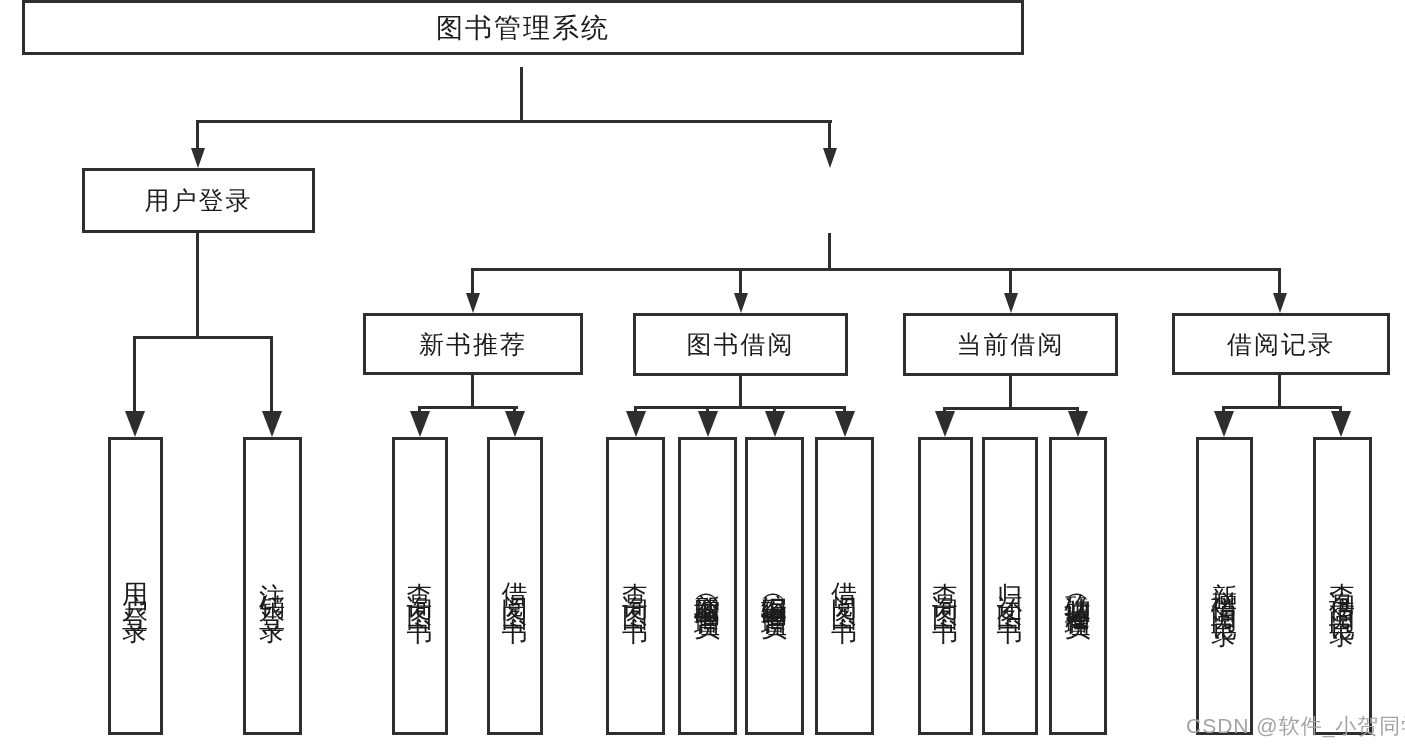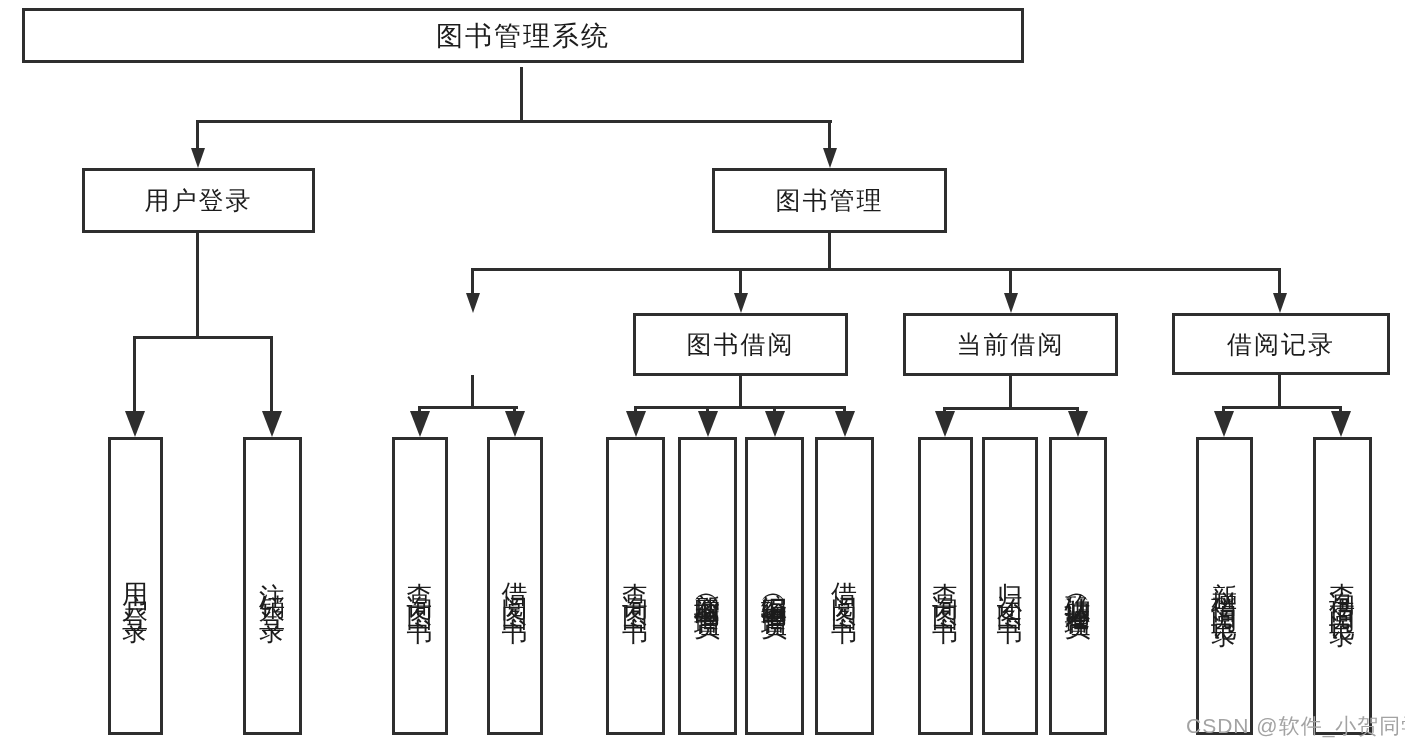--- a/index.html
+++ b/index.html
@@ -35,56 +35,56 @@
   .watermark {
     position:absolute; left:1186px; top:712px;
     font-size:21px; color:#a3a3a3; letter-spacing:1px; white-space:nowrap;
   }
 </style>
 </head>
 <body>
 
 <div id="canvas">
 
-  <div class="box" style="left:22px; top:8px; width:1002px; height:55px;">
+  <div class="box" style="left:22px; top:0; width:1002px; height:55px;">
     <span class="hlabel root-label">图书管理系统</span>
   </div>
 
   <div class="vline" style="left:520px; top:67px; height:53px;"></div>
   <div class="hline" style="left:196px; top:120px; width:636px;"></div>
   <div class="vline" style="left:196px; top:120px; height:30px;"></div>
   <div class="arrow-sm" style="left:191px; top:148px;"></div>
   <div class="vline" style="left:828px; top:120px; height:30px;"></div>
   <div class="arrow-sm" style="left:823px; top:148px;"></div>
 
   <div class="box" style="left:82px; top:168px; width:233px; height:65px;">
     <span class="hlabel">用户登录</span>
-  </div>
-  <div class="box" style="left:712px; top:168px; width:235px; height:65px;">
-    <span class="hlabel">图书管理</span>
   </div>
 
   <div class="vline" style="left:196px; top:233px; height:103px;"></div>
   <div class="hline" style="left:133px; top:336px; width:140px;"></div>
   <div class="vline" style="left:133px; top:336px; height:77px;"></div>
   <div class="arrow-lg" style="left:125px; top:411px;"></div>
   <div class="vline" style="left:270px; top:336px; height:77px;"></div>
   <div class="arrow-lg" style="left:262px; top:411px;"></div>
 
   <div class="vline" style="left:828px; top:233px; height:35px;"></div>
   <div class="hline" style="left:471px; top:268px; width:810px;"></div>
   <div class="vline" style="left:471px; top:268px; height:27px;"></div>
   <div class="arrow-sm" style="left:466px; top:293px;"></div>
   <div class="vline" style="left:739px; top:268px; height:27px;"></div>
   <div class="arrow-sm" style="left:734px; top:293px;"></div>
   <div class="vline" style="left:1009px; top:268px; height:27px;"></div>
   <div class="arrow-sm" style="left:1004px; top:293px;"></div>
   <div class="vline" style="left:1278px; top:268px; height:27px;"></div>
   <div class="arrow-sm" style="left:1273px; top:293px;"></div>
 
+  <div class="box" style="left:363px; top:313px; width:220px; height:62px;">
+    <span class="hlabel">新书推荐</span>
+  </div>
   <div class="box" style="left:903px; top:313px; width:215px; height:63px;">
     <span class="hlabel">当前借阅</span>
   </div>
   <div class="box" style="left:633px; top:313px; width:215px; height:63px;">
     <span class="hlabel">图书借阅</span>
   </div>
   <div class="box" style="left:1172px; top:313px; width:218px; height:62px;">
     <span class="hlabel">借阅记录</span>
   </div>
 

